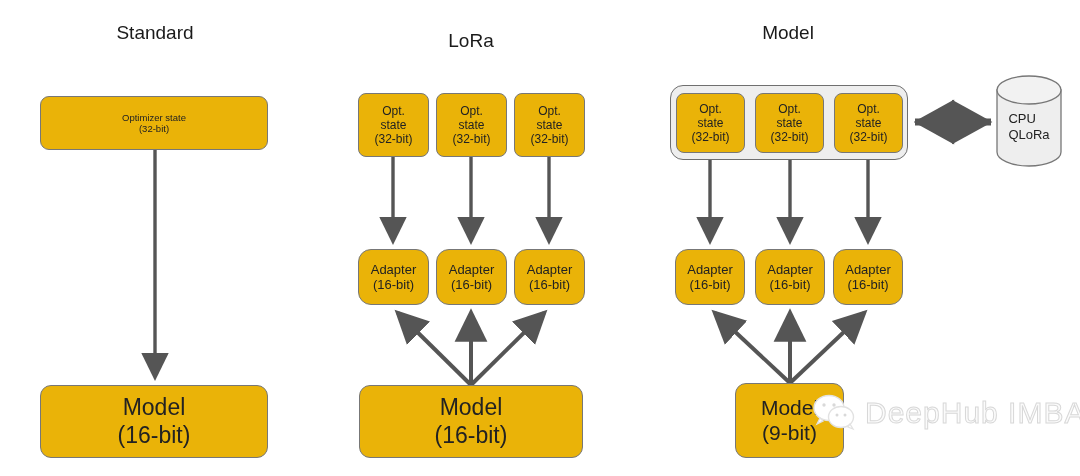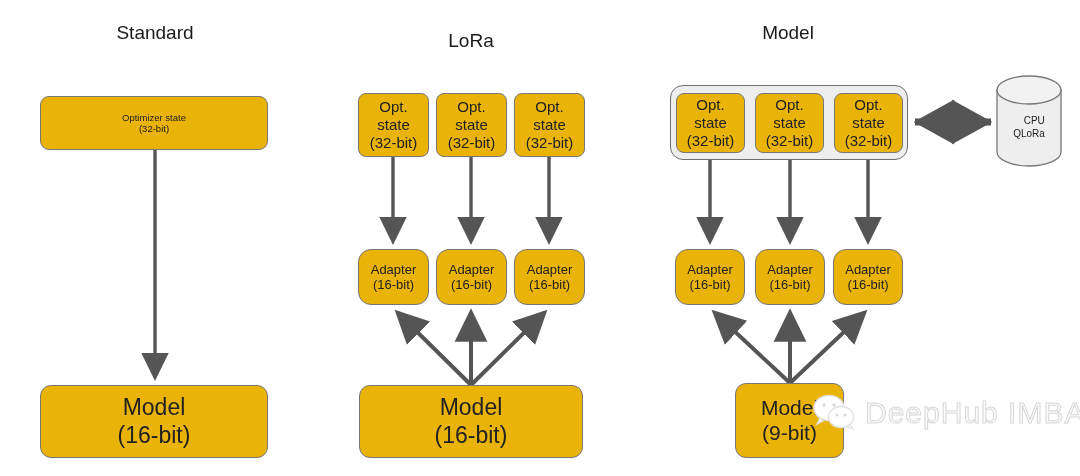--- a/index.html
+++ b/index.html
@@ -8,27 +8,27 @@
   #stage{position:relative;width:1080px;height:476px;background:#fff;padding-left:36px;}
   #svgroot{position:absolute;left:0;top:0;width:1080px;height:476px;}
   .col-title{position:absolute;font-size:19px;color:#1a1a1a;
              text-align:center;white-space:nowrap;transform:translateX(-50%);}
   .nodebox{position:absolute;box-sizing:border-box;
            background:#eab308;border:1.3px solid #777777;
            display:flex;flex-direction:column;align-items:center;
            justify-content:center;text-align:center;color:#222;}
   .nodebox .ln{display:block;line-height:1.18;}
   .b-opt-std{border-radius:9px;font-size:9.5px;}
-  .b-opt-sm{border-radius:8px;font-size:15px;}
+  .b-opt-sm{border-radius:8px;font-size:12px;}
   .b-adapter{border-radius:13px;font-size:13px;}
   .b-model{border-radius:11px;font-size:23px;}
   .b-model-sm{border-radius:11px;font-size:21px;}
   .group-wrap{position:absolute;box-sizing:border-box;background:#eeeeee;
               border:1.4px solid #6f6f6f;border-radius:13px;}
-  .cyl-label{position:absolute;font-size:10px;color:#222;text-align:right;
+  .cyl-label{position:absolute;font-size:13px;color:#222;text-align:left;
              line-height:1.25;transform:translate(-50%,-50%);white-space:nowrap;}
   
   #watermark{position:absolute;left:812px;top:393px;display:flex;
              align-items:center;gap:9px;pointer-events:none;}
   #wm-text{font-size:30px;color:#fbfbfb;letter-spacing:1px;
            -webkit-text-stroke:1px #d8d8d8;white-space:nowrap;}
 </style>
 </head>
 <body>
 

